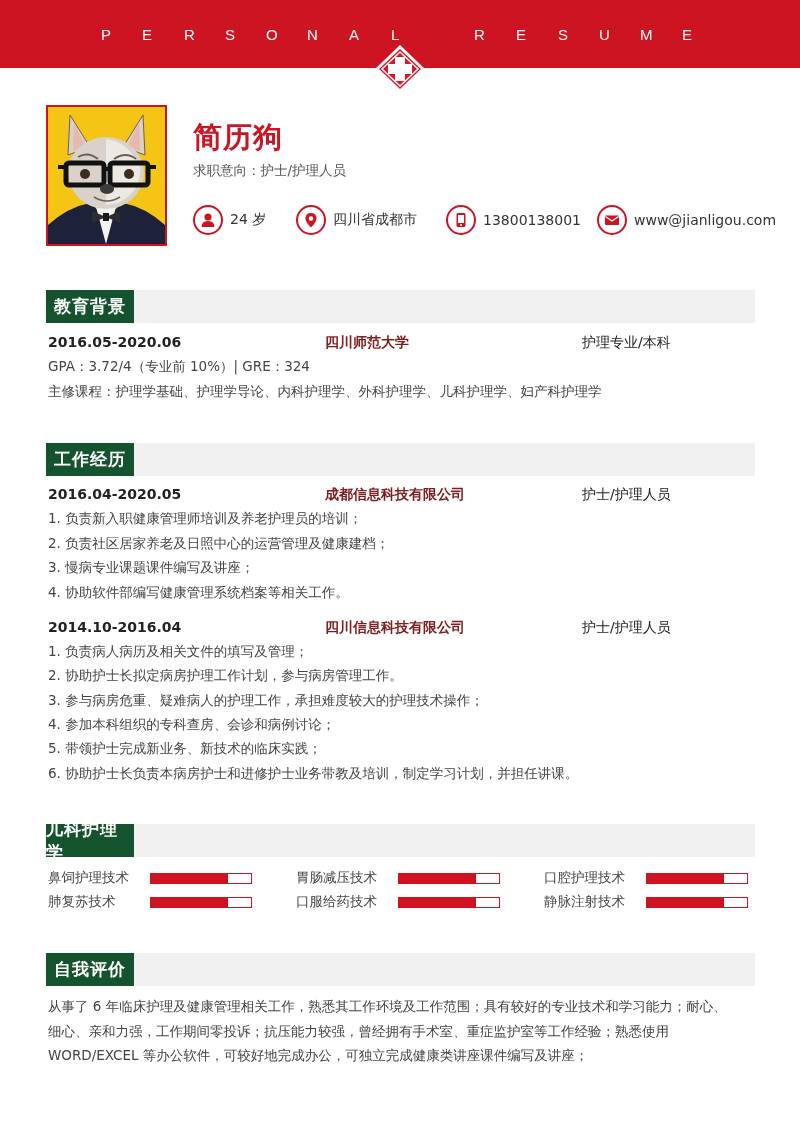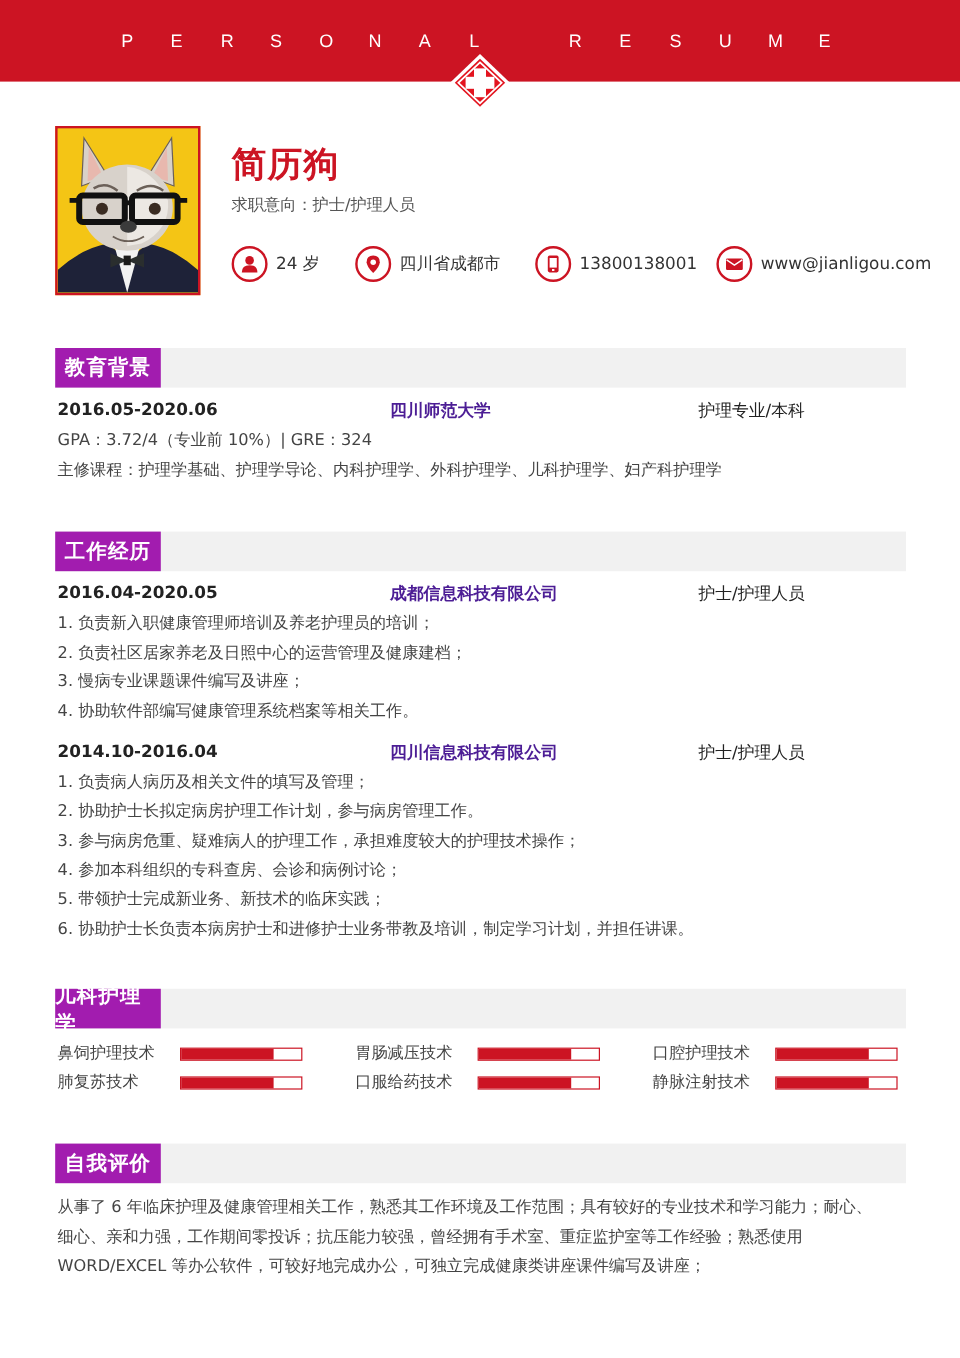--- a/index.html
+++ b/index.html
@@ -15,25 +15,25 @@
     .photo { position: absolute; left: 46px; top: 105px; width: 121px; height: 141px; border: 2px solid #cc1423; background: #f4c515; overflow: hidden; }
 
     .name { position: absolute; left: 193px; top: 118px; font-size: 29px; font-weight: bold; color: #cc1423; letter-spacing: 1px; }
     .intent { position: absolute; left: 193px; top: 162px; font-size: 13.5px; color: #555; text-align: right; }
 
     .contact { position: absolute; top: 204px; height: 32px; display: flex; align-items: center; }
     .contact .ic { width: 30px; height: 30px; border: 2px solid #cc1423; border-radius: 50%; display: flex; align-items: center; justify-content: center; margin-right: 7px; }
     .contact .txt { font-size: 14px; color: #333; }
 
     .section-bar { position: absolute; left: 46px; width: 709px; height: 33px; background: #f1f1f1; }
-    .section-tag { position: absolute; left: 0; top: 0; height: 33px; width: 88px; background: #a21caf; color: #fff; font-size: 17px; font-weight: bold; display: flex; align-items: center; justify-content: center; letter-spacing: 1px; }
+    .section-tag { position: absolute; left: 0; top: 0; height: 33px; width: 88px; background: #14532d; color: #fff; font-size: 17px; font-weight: bold; display: flex; align-items: center; justify-content: center; letter-spacing: 1px; }
 
     .row { position: absolute; left: 48px; width: 707px; height: 20px; font-size: 14px; }
     .row .c1 { position: absolute; left: 0; font-weight: bold; color: #222; }
-    .row .c2 { position: absolute; left: 277px; font-weight: bold; color: #4c1d95; }
+    .row .c2 { position: absolute; left: 277px; font-weight: bold; color: #7f1d1d; }
     .row .c3 { position: absolute; left: 534px; font-weight: normal; color: #222; }
 
     .line { position: absolute; left: 48px; font-size: 13.5px; color: #444; white-space: nowrap; }
 
     .skill { position: absolute; height: 18px; font-size: 13.5px; color: #444; }
     .skill .lbl { position: absolute; left: 0; top: 0; white-space: nowrap; }
     .skill .bar { position: absolute; top: 4px; width: 102px; height: 11px; border: 1.5px solid #cc1423; background: #fff; }
     .skill .fill { position: absolute; left: 0; top: 0; height: 100%; background: #cc1423; }
 
     .para { position: absolute; left: 48px; width: 710px; font-size: 13.5px; color: #444; line-height: 24.5px; }

